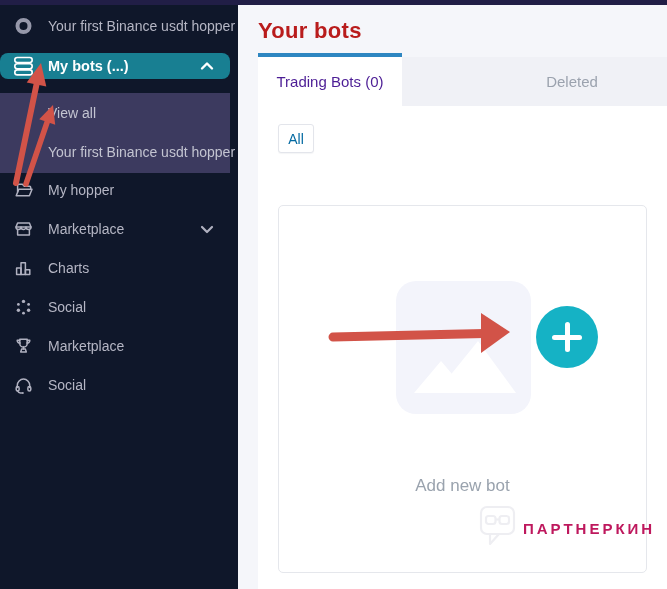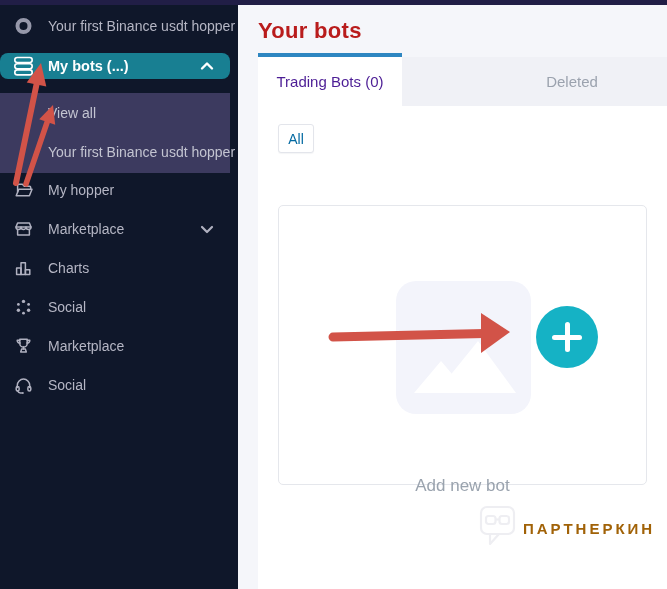--- a/index.html
+++ b/index.html
@@ -33,35 +33,35 @@
   .tab.active{left:0;width:144px;background:#ffffff;color:#4c1d95;}
   .tab.sim{left:144px;width:126px;}
   .tab.del{left:274px;width:80px;color:#9ba2ae;}
   .panel{position:absolute;left:20px;top:101px;width:409px;height:483px;background:#ffffff;}
 
   .chip{position:absolute;left:40px;top:119px;width:36px;height:29px;background:#fff;
         border:1px solid #e3e5eb;border-radius:3px;box-shadow:0 1px 1px rgba(40,50,70,.05);
         display:flex;align-items:center;justify-content:center;font-size:14px;color:#0369a1;
         z-index:2;cursor:pointer;box-sizing:border-box;}
 
-  .card{position:absolute;left:40px;top:200px;width:369px;height:280px;background:#fff;
+  .card{position:absolute;left:40px;top:200px;width:369px;height:368px;background:#fff;
         border:1px solid #e5e7ec;border-radius:5px;z-index:1;box-sizing:border-box;cursor:pointer;}
   .ph{position:absolute;left:117px;top:75px;width:135px;height:133px;background:#f3f4fb;
       border-radius:20px;overflow:hidden;}
   .addbtn{position:absolute;left:257px;top:100px;width:62px;height:62px;border-radius:50%;
           background:#15b2c5;border:none;cursor:pointer;z-index:3;padding:0;}
   .plus{position:absolute;inset:0;}
   .plus::before{content:"";position:absolute;left:50%;top:50%;width:30px;height:5px;
                 margin:-2.5px 0 0 -15px;background:#fff;border-radius:2.5px;}
   .plus::after{content:"";position:absolute;left:50%;top:50%;width:5px;height:30px;
                margin:-15px 0 0 -2.5px;background:#fff;border-radius:2.5px;}
   .addlabel{position:absolute;left:0;top:270px;width:100%;text-align:center;
             font-size:17px;color:#9aa3ae;}
   .watermark{position:absolute;left:200px;top:298px;display:flex;align-items:center;gap:7px;}
-  .wtext{font-size:15px;font-weight:bold;letter-spacing:3px;color:#a16207;white-space:nowrap;}
+  .wtext{font-size:15px;font-weight:bold;letter-spacing:3px;color:#be185d;white-space:nowrap;}
   .card-arrow{position:absolute;left:0;top:0;pointer-events:none;z-index:4;}
 </style>
 </head>
 <body>
 
 <div class="screen">
   <div class="top-edge"></div>
 
   <aside class="sidebar">
 

